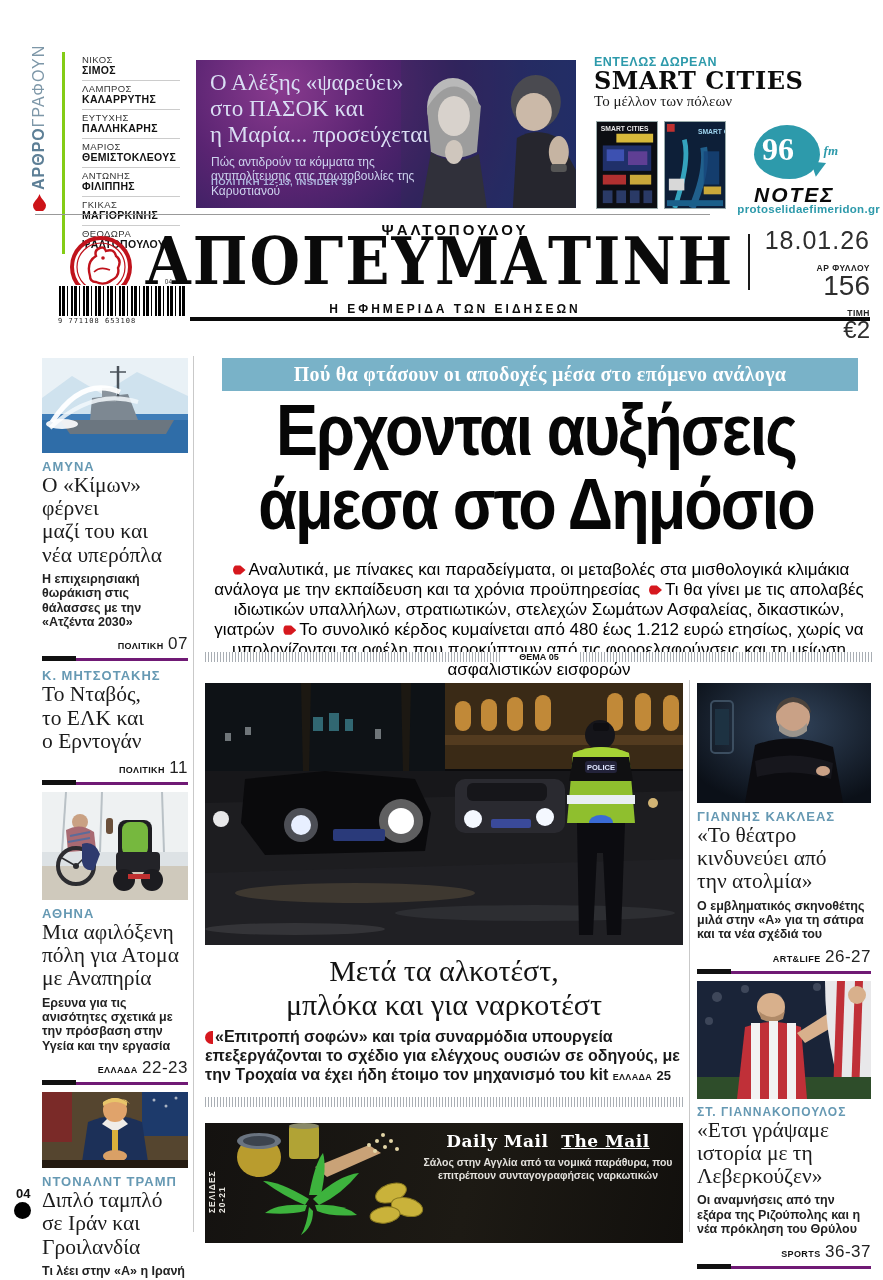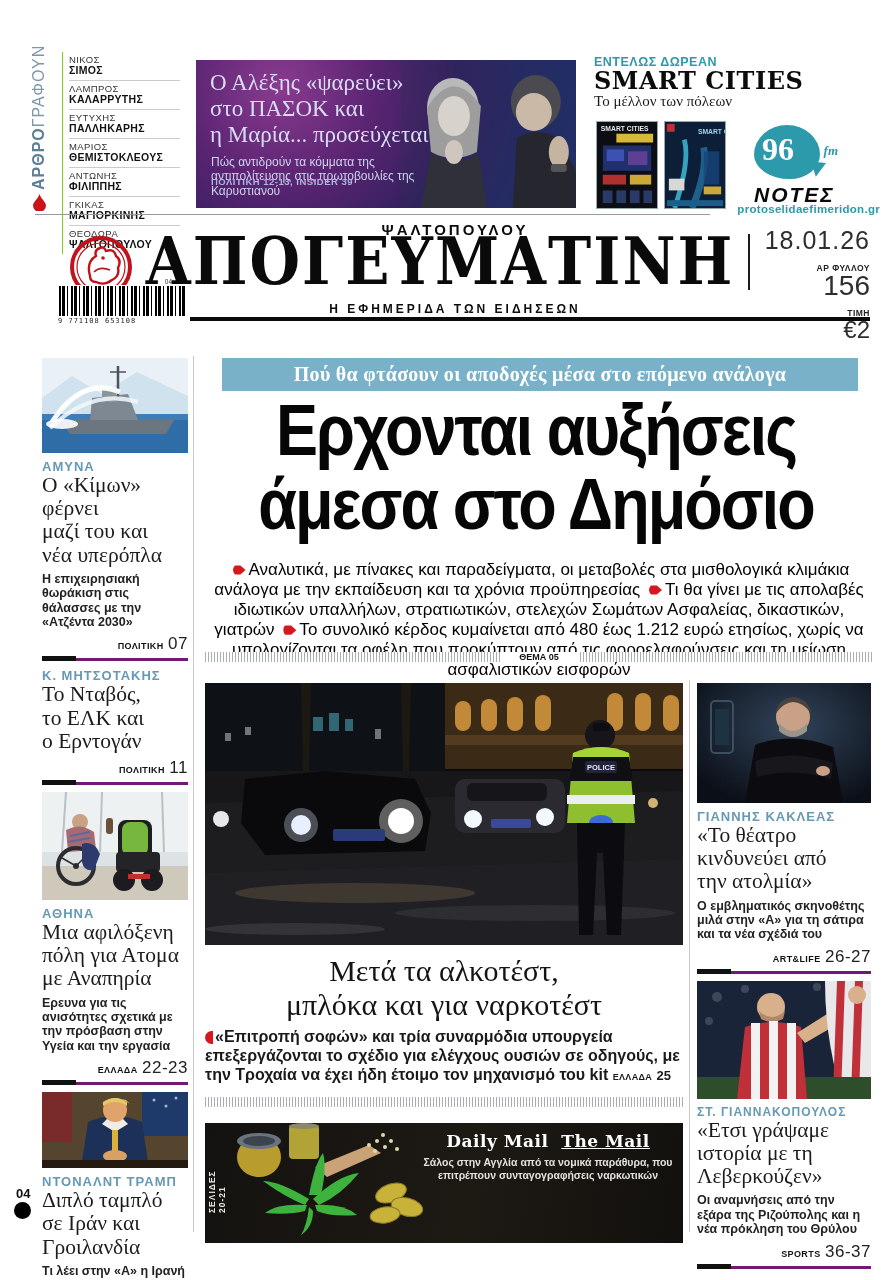--- a/index.html
+++ b/index.html
@@ -7,21 +7,21 @@
   body { position:relative; overflow:hidden; }
   .abs { position:absolute; }
 
   
   .columnists { left:30px; top:52px; width:160px; height:160px; }
   .vert-label { position:absolute; left:0; top:0; height:138px; width:20px;
     writing-mode:vertical-rl; transform:rotate(180deg); font-size:16px; letter-spacing:1px;
     color:#7d97a8; text-align:center; }
   .vert-label b { color:#5d7f96; }
   .drop { position:absolute; left:3px; top:142px; }
-  .authors { position:absolute; left:32px; top:0; width:118px; border-left:1px solid #84cc16; padding-left:6px; }
+  .authors { position:absolute; left:32px; top:0; width:118px; border-left:3px solid #84cc16; padding-left:17px; }
   .author { padding:3px 0 3px; border-top:1px solid #ccc; line-height:1.1; }
   .author:first-child { border-top:none; }
   .author .fn { font-size:9.5px; color:#333; letter-spacing:.4px; }
   .author .ln { font-size:10.5px; font-weight:bold; color:#111; letter-spacing:.3px; }
 
   
   .banner { left:196px; top:60px; width:380px; height:148px; overflow:hidden;
     background: radial-gradient(circle at 22% 18%, #8a3b8f 0%, #5a2472 30%, #33205f 55%, #232a68 78%, #1d2f6e 100%); }
   .banner-photo { position:absolute; right:0; top:0; height:100%; width:46%; }
   .banner-title { position:absolute; left:14px; top:10px; font-family:"Liberation Serif", serif;

